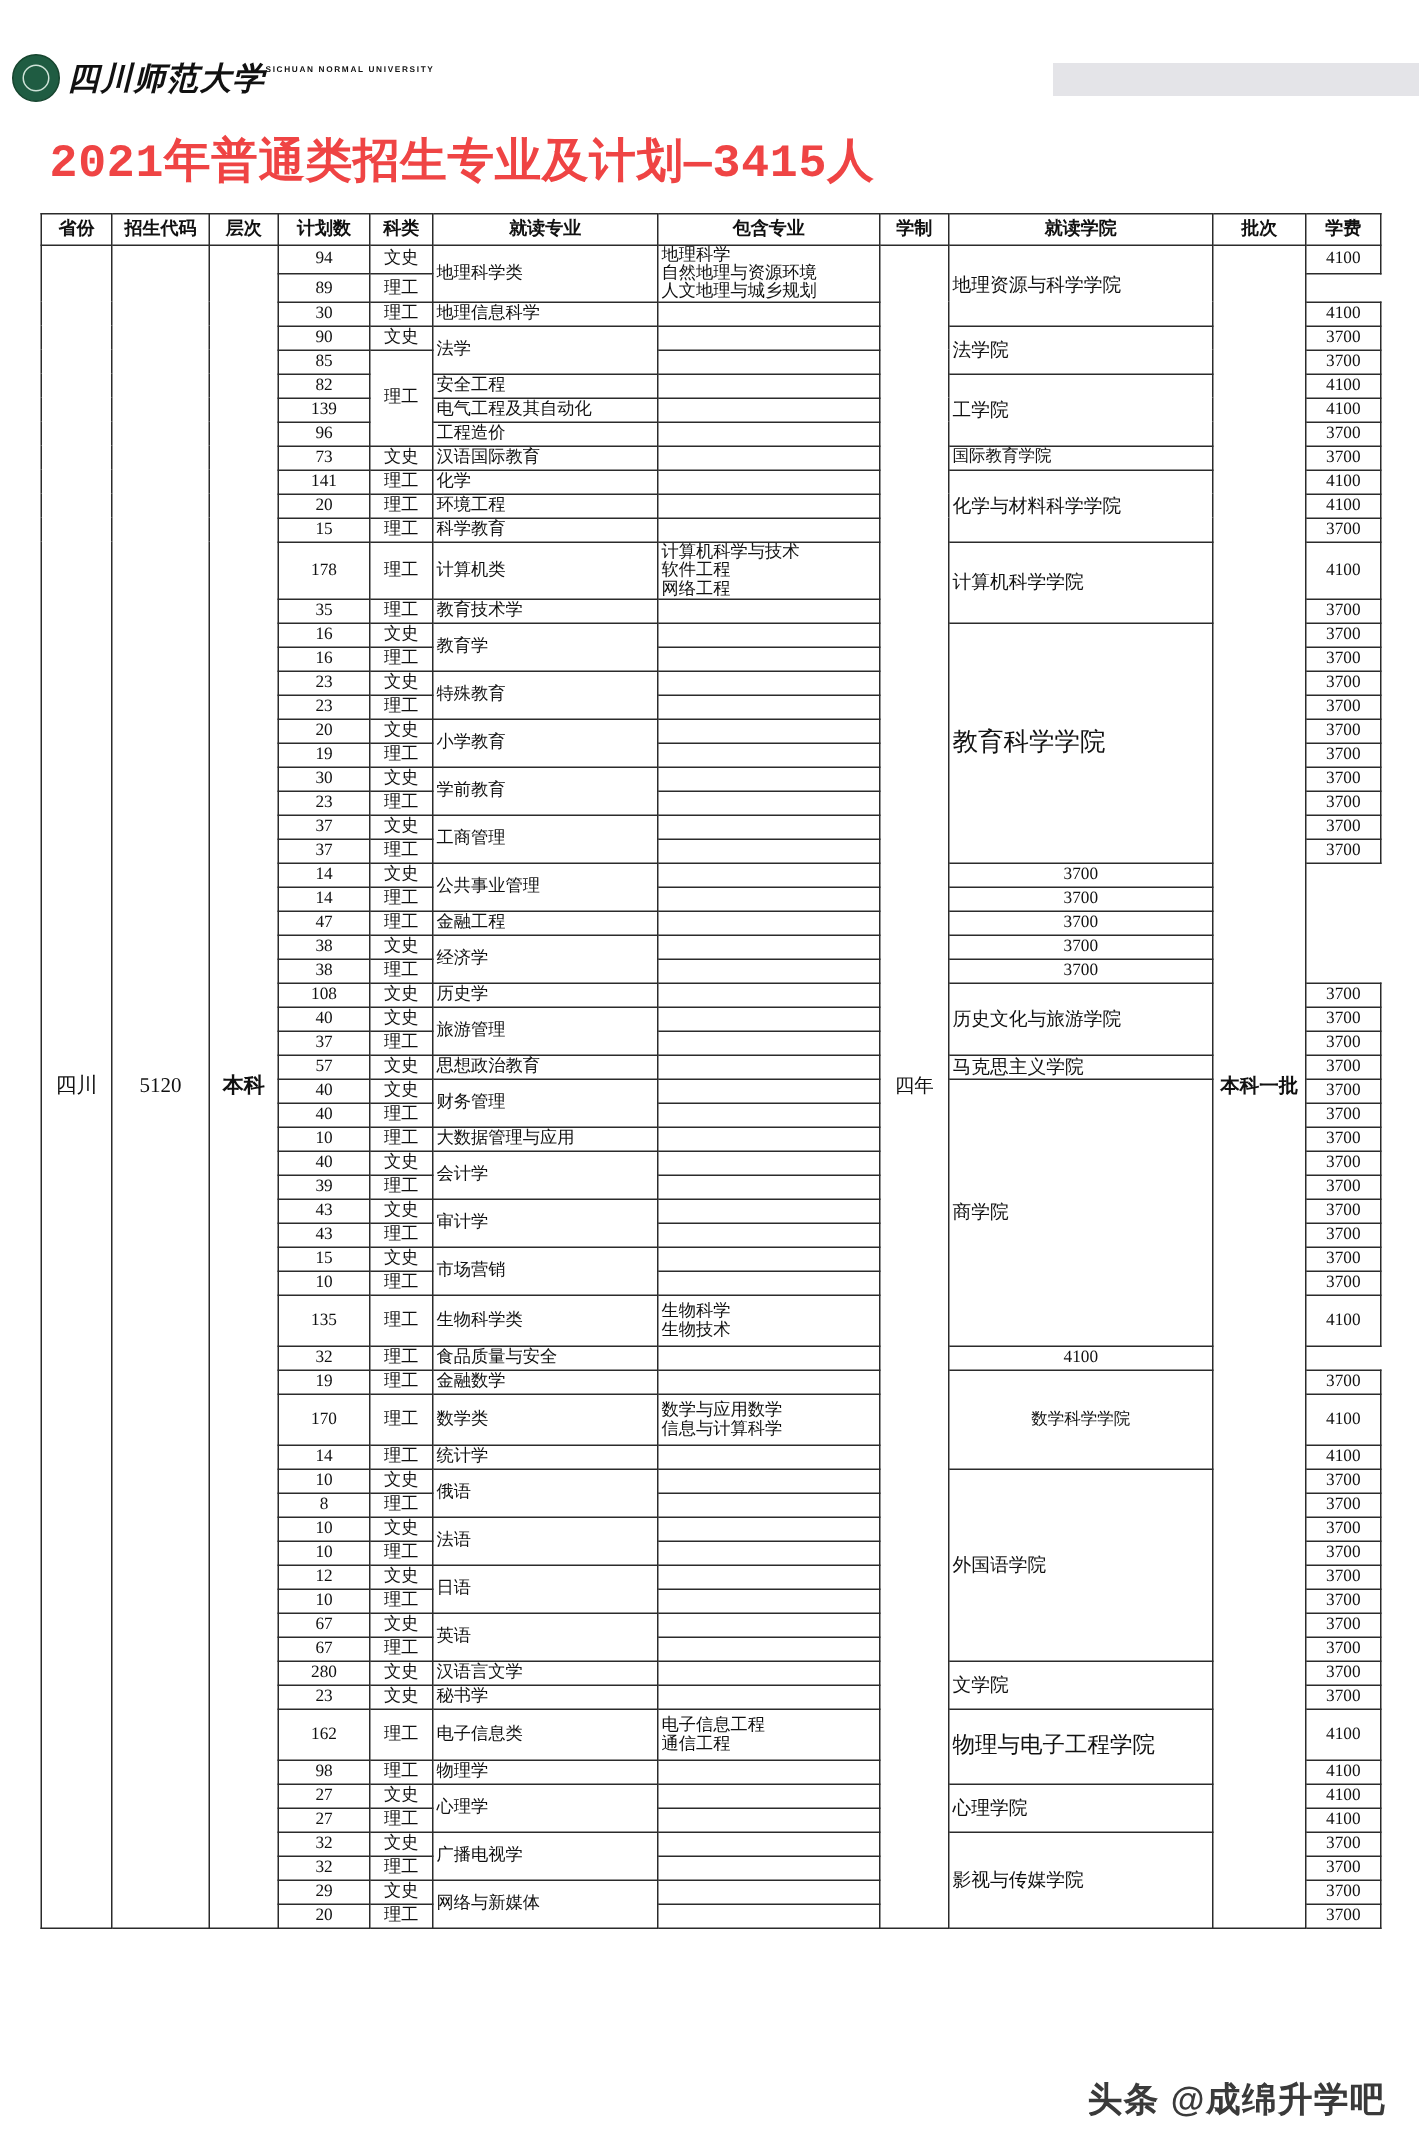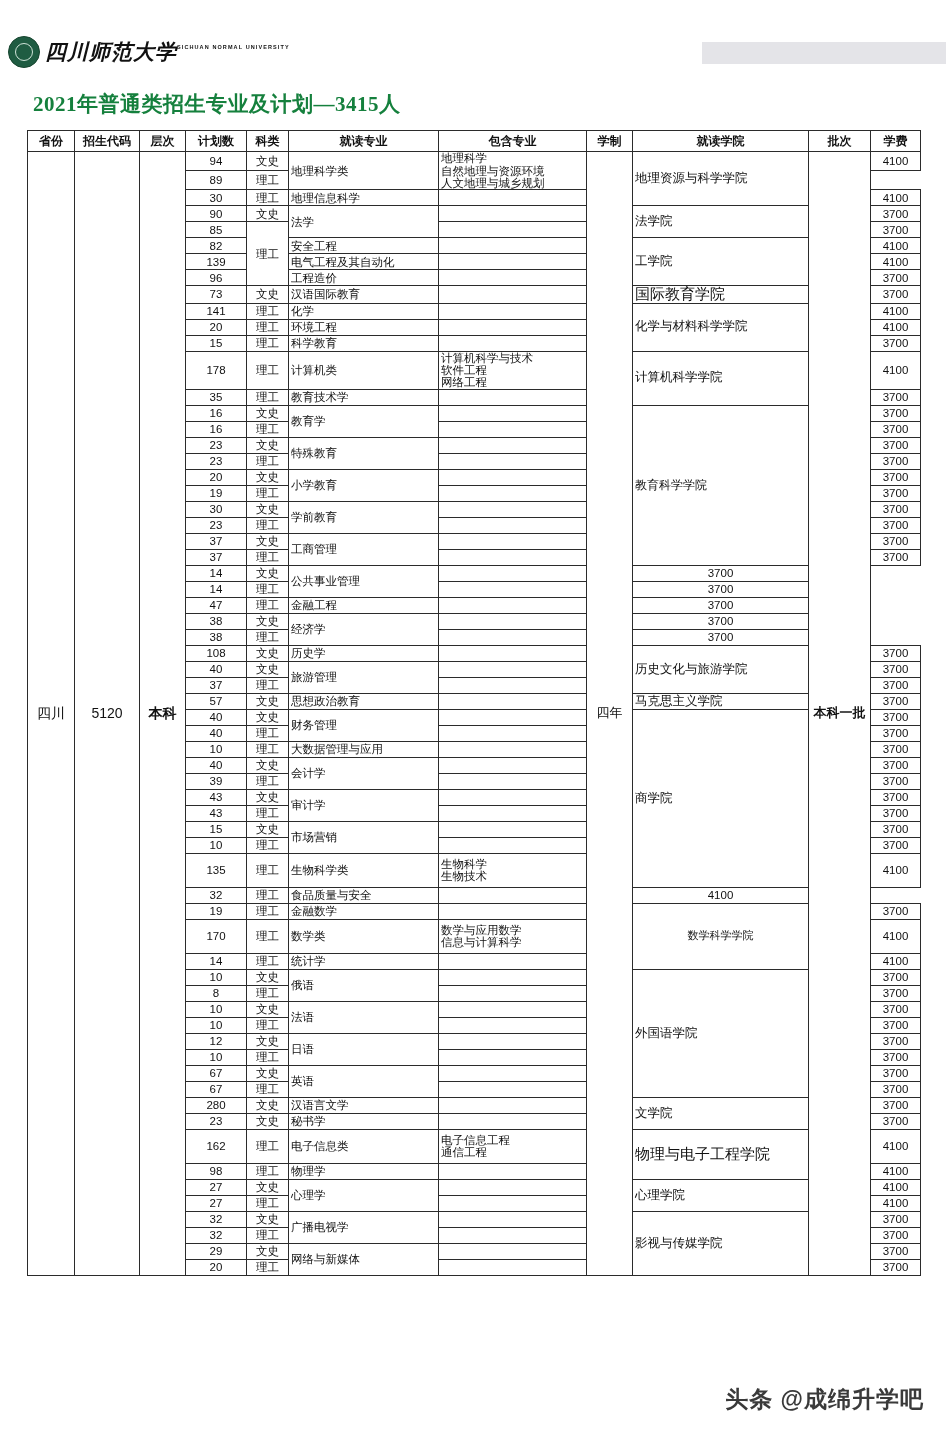--- a/index.html
+++ b/index.html
@@ -33,36 +33,36 @@
     font-size:5.5px;font-weight:bold;letter-spacing:1.1px;
     color:#111;margin-top:3px;
   }
   .gray-bar{
     position:absolute;right:0;top:42px;width:244px;height:22px;
     background:#e4e4e8;
   }
   
   .titlewrap{padding:0 0 0 33px;}
   .title-main{
-    font-family:Liberation Serif, serif;
-    font-size:21px;font-weight:bold;color:#15803d;
+    font-family:Liberation Mono, monospace;
+    font-size:31px;font-weight:bold;color:#ef4444;
     letter-spacing:0.5px;line-height:1.15;margin:0;
     white-space:nowrap;
   }
   .title-sub{
     font-size:12.5px;color:#6e6e6e;letter-spacing:0.9px;
     margin-top:8px;font-weight:400;white-space:nowrap;
   }
   
   .table-wrap{margin:14px 0 0 27px;width:893px;}
   table.plan{
     border-collapse:collapse;
     table-layout:fixed;
     width:893px;
-    font-family:Liberation Sans, sans-serif;
+    font-family:Liberation Serif, serif;
   }
   table.plan td,table.plan th{
     border:1px solid #2b2b2b;
     padding:0 2px;
     font-size:11.5px;
     color:#111;
     line-height:1.08;
     overflow:hidden;
     white-space:nowrap;
   }
@@ -202,21 +202,21 @@
           <td class="num">96</td>
           <td class="lft">工程造价</td>
           <td class="lft multi"></td>
           <td class="fee">3700</td>
         </tr>
         <tr class="rowh" style="height: 16px;">
           <td class="num">73</td>
           <td class="ctr">文史</td>
           <td class="lft">汉语国际教育</td>
           <td class="lft multi"></td>
-          <td class="lft" style="font-size: 15px; margin-top: 26px;">国际教育学院</td>
+          <td class="lft" style="font-size: 11px; margin-top: 26px;">国际教育学院</td>
           <td class="fee">3700</td>
         </tr>
         <tr class="rowh" style="height: 16px;">
           <td class="num">141</td>
           <td class="ctr">理工</td>
           <td class="lft">化学</td>
           <td class="lft multi"></td>
           <td class="lft" rowspan="3" style="font-size: 12.5px;">化学与材料科学学院</td>
           <td class="fee">4100</td>
         </tr>
@@ -247,21 +247,21 @@
           <td class="ctr">理工</td>
           <td class="lft">教育技术学</td>
           <td class="lft multi"></td>
           <td class="fee">3700</td>
         </tr>
         <tr class="rowh" style="height: 16px;">
           <td class="num">16</td>
           <td class="ctr">文史</td>
           <td class="lft" rowspan="2">教育学</td>
           <td class="lft multi"></td>
-          <td class="lft" rowspan="10" style="font-size: 12px;">教育科学学院</td>
+          <td class="lft" rowspan="10" style="font-size: 17px;">教育科学学院</td>
           <td class="fee">3700</td>
         </tr>
         <tr class="rowh" style="height: 16px;">
           <td class="num">16</td>
           <td class="ctr">理工</td>
           <td class="lft multi"></td>
           <td class="fee">3700</td>
         </tr>
         <tr class="rowh" style="height: 16px;">
           <td class="num">23</td>

